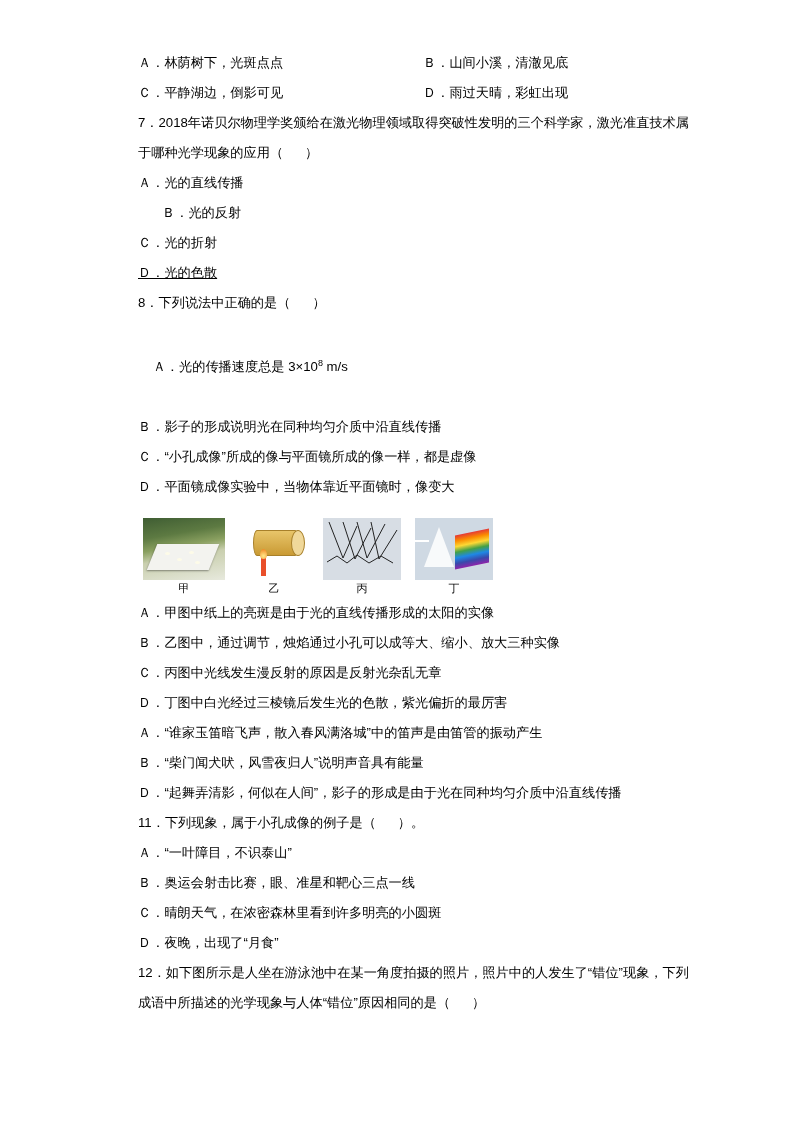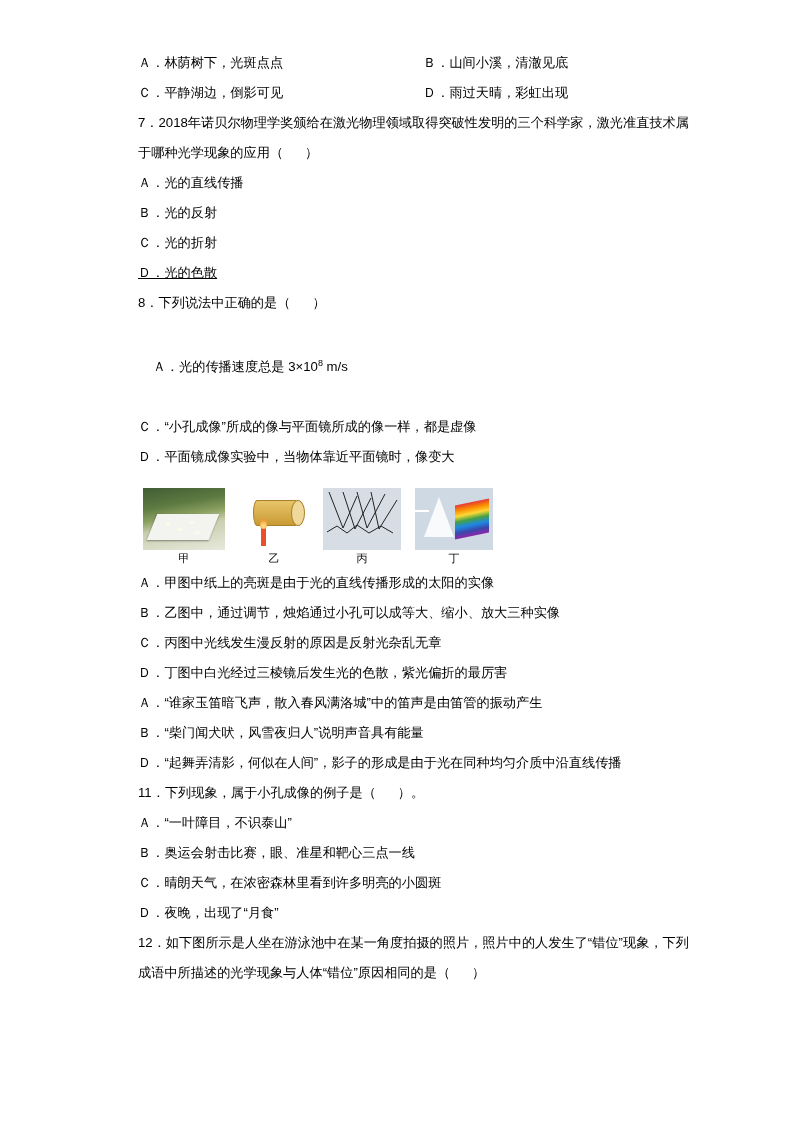--- a/index.html
+++ b/index.html
@@ -38,21 +38,21 @@
   .col-a { width: 285px; flex: 0 0 285px; }
   .col-b { flex: 1 1 auto; }
   .opts-row {
     display: flex;
     line-height: 30px;
     font-size: 13.2px;
     flex-direction: column;
   }
   .opt4 { flex: 0 0 auto; }
   .opt4.o1 { width: 132px; }
-  .opt4.o2 { width: 130px; }
+  .opt4.o2 { width: 130px; margin-left: 24px; }
   .opt4.o3 { width: 136px; }
   .opt4.o4 { width: auto; text-decoration: underline; }
   .sup {
     vertical-align: super;
     font-size: 9px;
   }
   .figure-row {
     display: flex;
     align-items: flex-end;
     gap: 14px;
@@ -184,20 +184,21 @@
     <div class="opt4 o3">Ｃ．光的折射</div>
     <div class="opt4 o4">Ｄ．光的色散</div>
   </div>
 
   <div class="q-line">8．下列说法中正确的是（      ）</div>
 
   <div class="line">
     <span>Ａ．光的传播速度总是 </span><span>3×10</span><span class="sup">8</span><span> m/s</span>
   </div>
 
+  <div class="line">Ｂ．影子的形成说明光在同种均匀介质中沿直线传播</div>
   <div class="line">Ｃ．“小孔成像”所成的像与平面镜所成的像一样，都是虚像</div>
   <div class="line">Ｄ．平面镜成像实验中，当物体靠近平面镜时，像变大</div>
 
 
   <div class="figure-row">
     <div class="fig">
       <div class="fig-box fig1">
         <div class="paper"></div>
         <div class="dot" style="left:22px;top:34px;"></div>
         <div class="dot" style="left:34px;top:40px;"></div>

